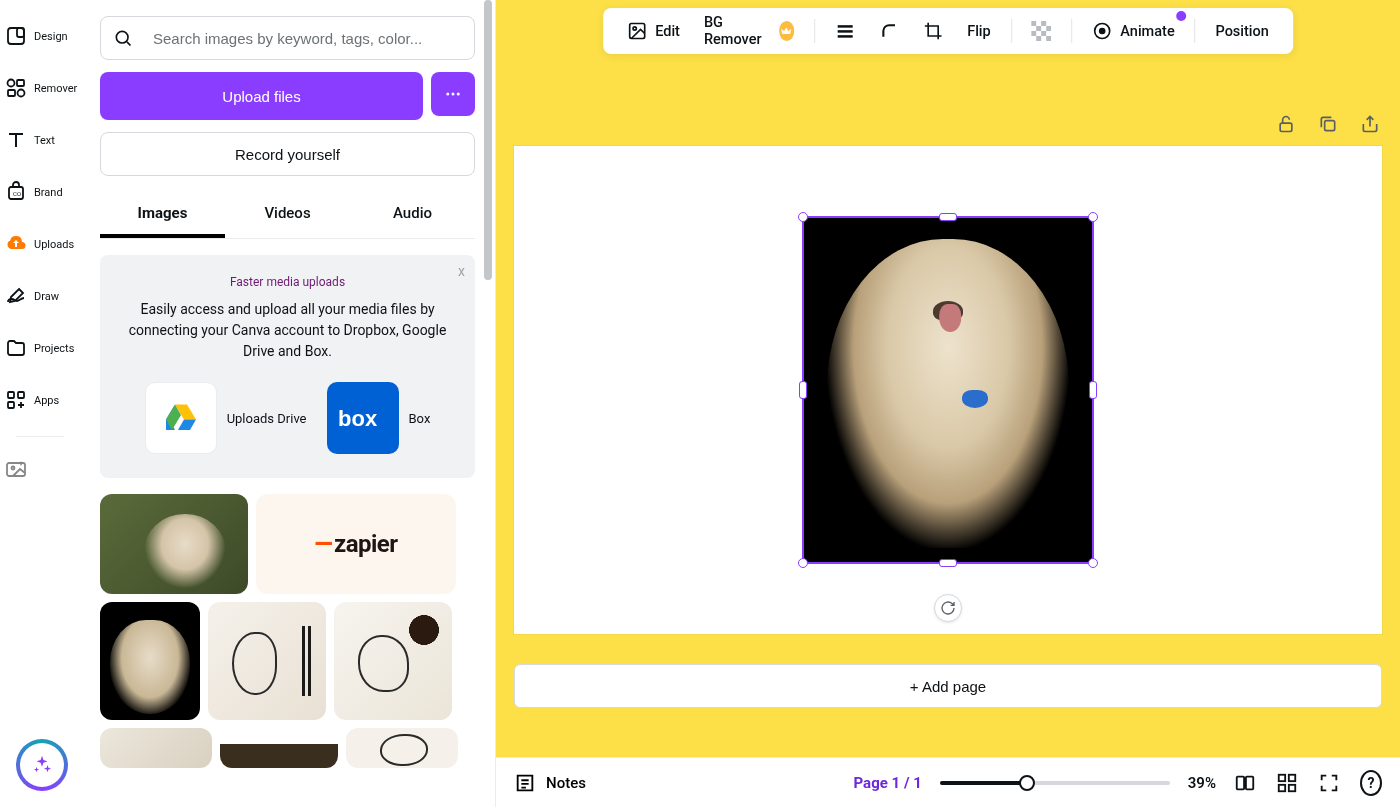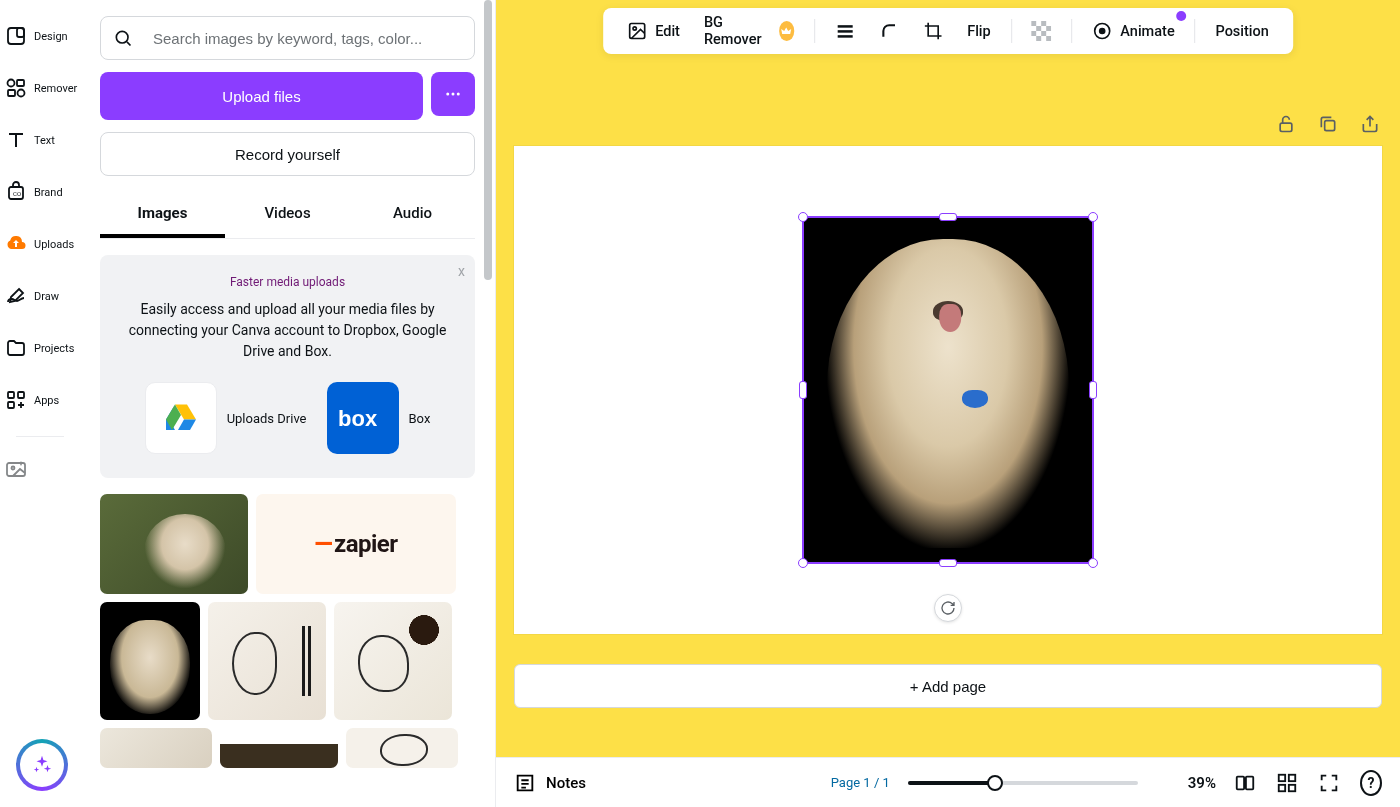--- a/index.html
+++ b/index.html
@@ -35,21 +35,21 @@
 .promo-desc { font-size: 14px; color: #0d1216; line-height: 1.5; margin-bottom: 20px; padding: 0 8px; }
 .promo-apps { display: flex; justify-content: center; gap: 20px; }
 .promo-app { display: flex; flex-direction: row; align-items: center; gap: 10px; cursor: pointer; }
 .promo-app-icon { width: 72px; height: 72px; border-radius: 10px; display: flex; align-items: center; justify-content: center; }
 .promo-app-icon.dropbox { background: #0061ff; }
 .promo-app-icon.gdrive { background: #fff; border: 1px solid #ebecef; }
 .promo-app-icon.box { background: #0061d5; }
 .promo-app-label { font-size: 13px; color: #0d1216; }
 
 .gallery { display: flex; flex-wrap: wrap; gap: 8px; }
-.thumb { background: #d5d8dc; border-radius: 7px; }
+.thumb { background: #d5d8dc; border-radius: 12px; }
 .thumb-dog1 { width: 148px; height: 100px; background: linear-gradient(135deg, #5a6b3a 0%, #3d4a28 100%); position: relative; }
 .thumb-dog1::after { content: ""; position: absolute; left: 30%; top: 20%; width: 55%; height: 75%; background: radial-gradient(ellipse at 50% 40%, #e8dcc8 0%, #d4c4a8 40%, transparent 70%); border-radius: 50% 50% 40% 40%; }
 .thumb-zapier { width: 200px; height: 100px; background: #fdf6ee; display: flex; align-items: center; justify-content: center; font-weight: 700; font-size: 24px; color: #201515; letter-spacing: -0.5px; }
 .thumb-zapier::before { content: "—"; color: #ff4f00; margin-right: 2px; font-weight: 900; }
 .thumb-dog2 { width: 100px; height: 118px; background: #000; position: relative; }
 .thumb-dog2::after { content: ""; position: absolute; left: 10%; top: 15%; width: 80%; height: 80%; background: radial-gradient(ellipse at 50% 40%, #e8dcc8 0%, #c9b896 50%, transparent 75%); border-radius: 45% 45% 50% 50%; }
 .thumb-sketch1 { width: 118px; height: 118px; background: linear-gradient(135deg, #f5f1ea 0%, #e8e0d4 100%); position: relative; }
 .thumb-sketch1::after { content: ""; position: absolute; left: 20%; top: 25%; width: 35%; height: 50%; border: 2px solid #2a2a2a; border-radius: 50% 40% 45% 50%; }
 .thumb-sketch1::before { content: ""; position: absolute; right: 18%; top: 20%; width: 3px; height: 60%; background: #1a1a1a; box-shadow: 6px 0 0 #1a1a1a; }
 .thumb-sketch2 { width: 118px; height: 118px; background: linear-gradient(135deg, #f7f4ef 0%, #ebe5d8 100%); position: relative; }
@@ -99,25 +99,25 @@
 .e-r { right: -5px; top: 50%; transform: translateY(-50%); width: 8px; height: 18px; }
 
 .rotate-handle { position: absolute; bottom: -60px; left: 50%; transform: translateX(-50%); width: 28px; height: 28px; background: #fff; border: 1px solid #d5d8dc; border-radius: 50%; display: flex; align-items: center; justify-content: center; cursor: pointer; box-shadow: 0 1px 3px rgba(0,0,0,0.1); }
 
 .add-page { position: absolute; top: 664px; left: 50%; transform: translateX(-50%); width: 868px; height: 44px; border: 1px solid #d5d8dc; background: #fff; border-radius: 6px; font-size: 15px; font-weight: 500; color: #0d1216; cursor: pointer; }
 
 
 .footer { position: absolute; left: 496px; right: 0; bottom: 0; height: 50px; background: #fff; border-top: 1px solid #ebecef; display: flex; align-items: center; padding: 0 18px; gap: 18px; }
 .footer-left { display: flex; align-items: center; gap: 10px; cursor: pointer; }
 .footer-spacer { flex: 1; }
-.footer-page { font-size: 13px; font-weight: 400; color: #0369a1; }
+.footer-page { font-size: 15px; font-weight: 700; color: #6d28d9; }
 .footer-slider { width: 230px; height: 4px; background: #d5d8dc; border-radius: 2px; position: relative; }
 .footer-slider-fill { position: absolute; left: 0; top: 0; height: 100%; width: 38%; background: #0d1216; border-radius: 2px; }
 .footer-slider-thumb { position: absolute; left: 38%; top: 50%; transform: translate(-50%, -50%); width: 16px; height: 16px; background: #fff; border: 2px solid #0d1216; border-radius: 50%; }
-.footer-zoom { font-size: 15px; font-weight: 600; color: #0d1216; margin-left: 32px; }
+.footer-zoom { font-size: 15px; font-weight: 600; color: #0d1216; }
 .footer-icons { display: flex; align-items: center; gap: 20px; }
 .footer-icon { width: 22px; height: 22px; cursor: pointer; color: #0d1216; display: flex; align-items: center; justify-content: center; }
 .help-circle { width: 26px; height: 26px; border: 2px solid #0d1216; border-radius: 50%; display: flex; align-items: center; justify-content: center; font-size: 14px; font-weight: 700; }
 .magic-fab-border { position: absolute; left: 16px; bottom: 16px; width: 52px; height: 52px; border-radius: 50%; background: conic-gradient(#13a3b5, #8b3dff, #13a3b5); display:flex; align-items:center; justify-content:center; cursor:pointer;}
 .magic-fab-inner { width:44px; height:44px; border-radius:50%; background:#fff; display:flex; align-items:center; justify-content:center; color:#8b3dff; }
 
 .rail-divider { width: 48px; height: 1px; background: #ebecef; margin: 4px 0; }
 .rail-partial { opacity: 0.5; }
 </style>
 </head>

